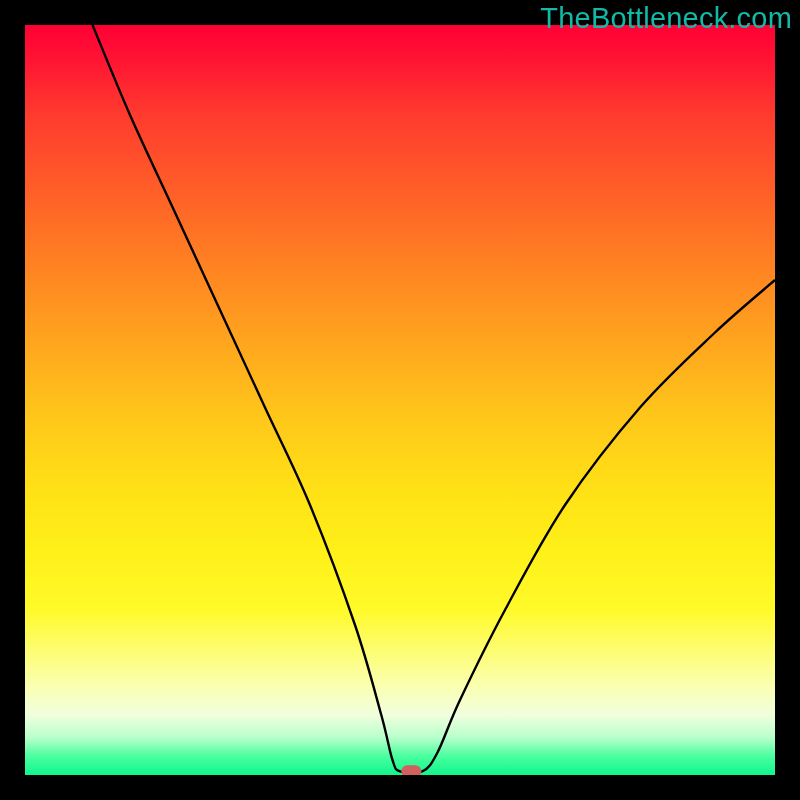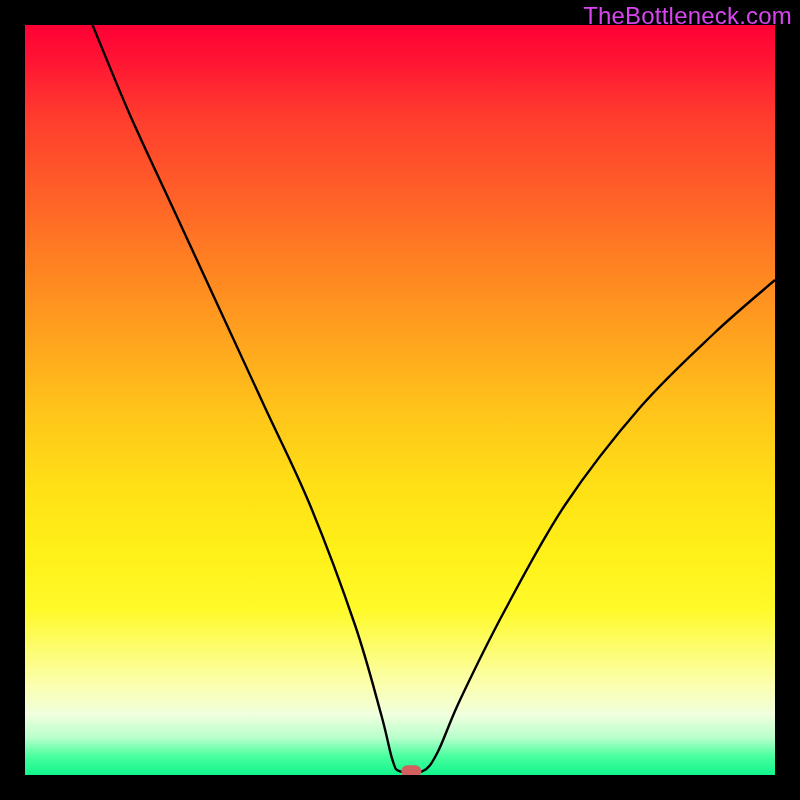--- a/index.html
+++ b/index.html
@@ -9,22 +9,22 @@
     height: 800px;
     background: #000;
     position: relative;
     overflow: hidden;
     font-family: Arial, Helvetica, sans-serif;
   }
   .watermark {
     position: absolute;
     top: 2px;
     right: 8px;
-    color: #d946ef;
-    font-size: 24px;
+    color: #14b8a6;
+    font-size: 29px;
     font-weight: 500;
     z-index: 10;
     letter-spacing: 0.2px;
   }
   .plot-area {
     position: absolute;
     left: 25px;
     top: 25px;
     width: 750px;
     height: 750px;

